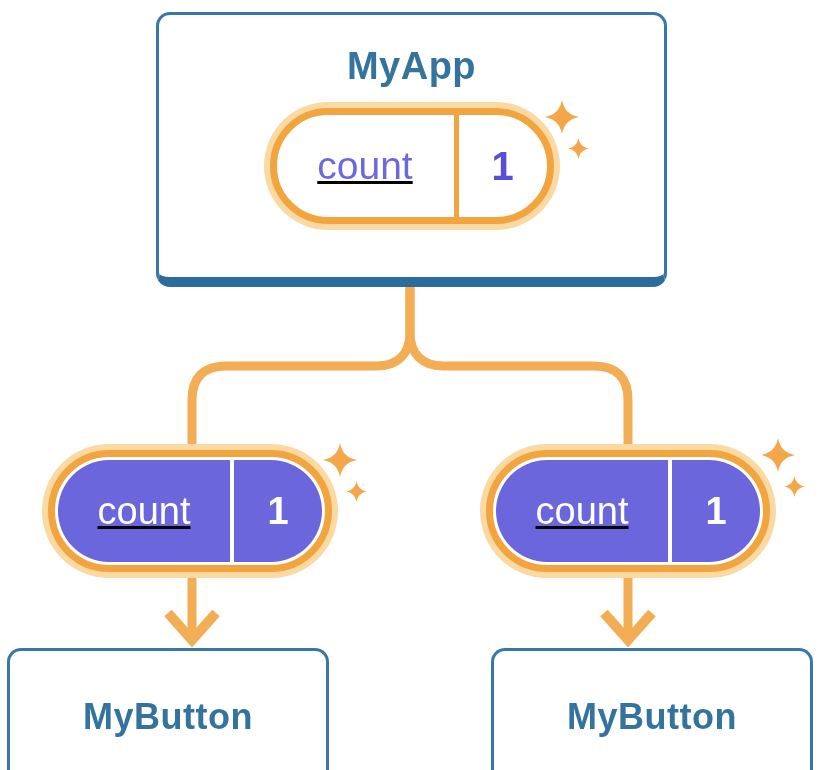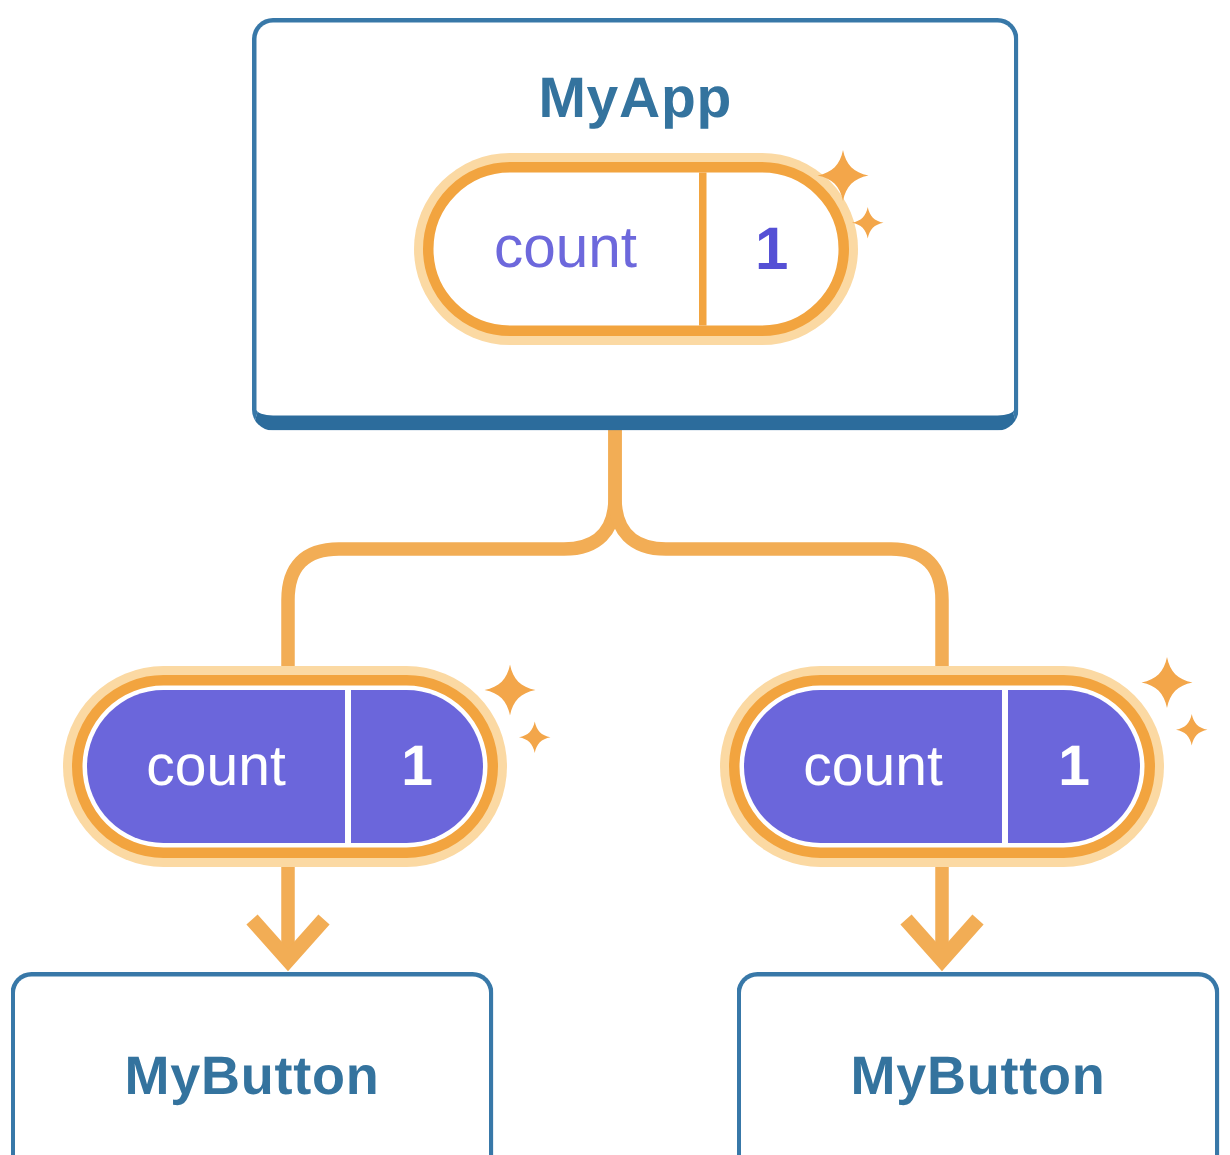--- a/index.html
+++ b/index.html
@@ -19,21 +19,21 @@
   .arrowhead{fill:none; stroke:var(--orange-line); stroke-width:10; stroke-linejoin:miter; stroke-linecap:butt;}
 
   
   .card{
     position:absolute; z-index:1; box-sizing:border-box;
     background:var(--card-bg);
     border:3px solid var(--blue-border);
     border-bottom:10px solid var(--blue-edge);
     border-radius:14px;
   }
-  .card-root{left:168px; top:12px; width:511px; height:275px;}
+  .card-root{left:156px; top:12px; width:511px; height:275px;}
   .card-child{top:648px; width:322px; height:145px; display:flex; align-items:center; justify-content:center;}
   .card-child.left{left:7px;}
   .card-child.right{left:491px;}
   .card-title{
     color:var(--blue-text); font-weight:600; letter-spacing:.5px;
   }
   .card-root .card-title{
     display:block; text-align:center; margin-top:30px; font-size:38px;
   }
   .card-child .card-title{font-size:36px;}
@@ -44,21 +44,21 @@
     width:284px; border:7px solid var(--orange); border-radius:70px;
     box-shadow:0 0 0 6px var(--orange-light);
     background:#fff;
   }
   .pill-state{height:116px; margin:20px auto 0 auto;}
   .pill-props{position:absolute; z-index:1; height:122px; padding:3px; gap:4px;}
   .pill-props.left{left:48px; top:450px;}
   .pill-props.right{left:486px; top:450px;}
 
   .pill-section{display:flex; align-items:center; justify-content:center;}
-  .pill-label-sec{flex:1;}
+  .pill-label-sec{flex:1;text-decoration:underline;}
   .pill-value-sec{width:88px;}
 
   .pill-state .pill-divider{width:5px; background:var(--orange);}
   .pill-state .pill-label{color:var(--purple-text); font-size:39px;}
   .pill-state .pill-value{color:var(--purple-value); font-size:40px; font-weight:700;}
 
   .pill-props .pill-section{background:var(--purple);}
   .pill-props .pill-label-sec{border-radius:60px 0 0 60px;}
   .pill-props .pill-value-sec{border-radius:0 60px 60px 0;}
   .pill-props .pill-label{color:#fff; font-size:38px;}

